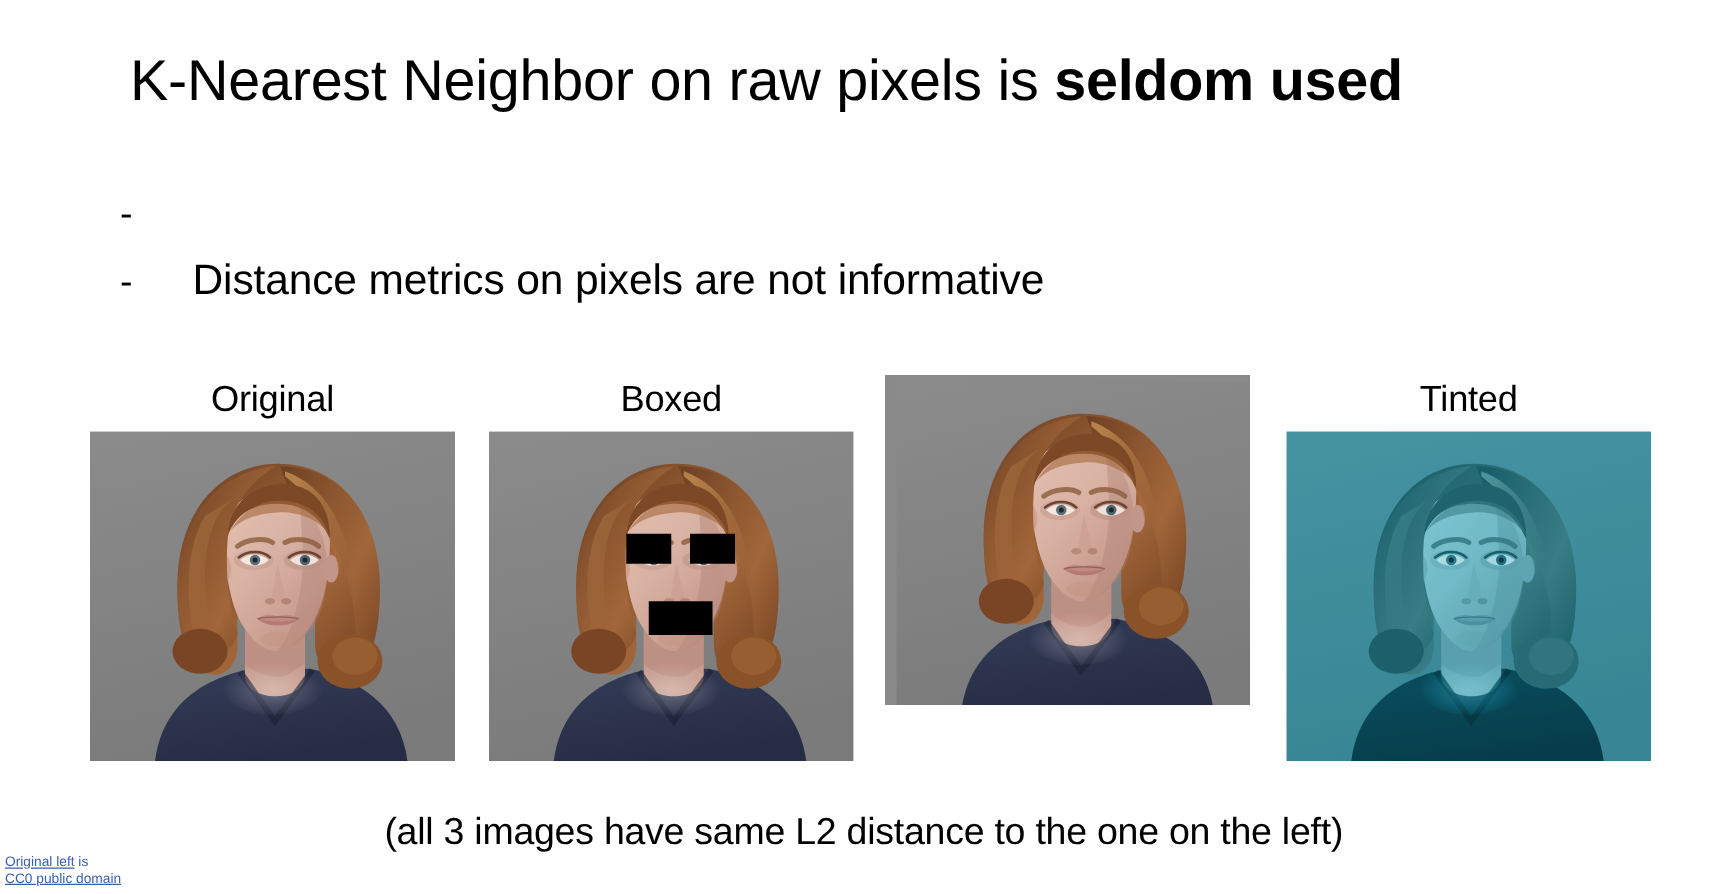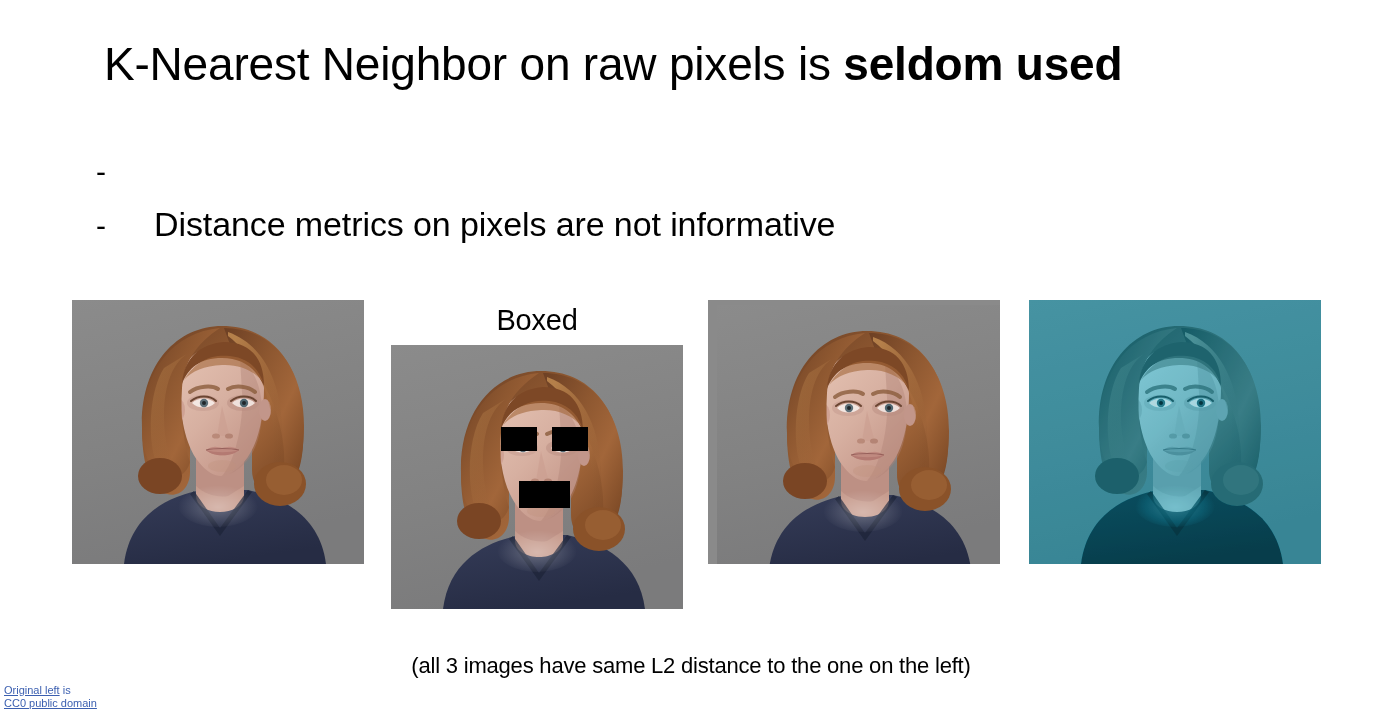--- a/index.html
+++ b/index.html
@@ -113,21 +113,21 @@
     width: 292px; height: 264px;
     background: #8a8a8a;
   }
 
   
   #caption {
     position: absolute;
     left: 0; top: 645px;
     width: 1382px;
     text-align: center;
-    font-size: 22px;
+    font-size: 30px;
     line-height: 42px;
     letter-spacing: -0.2px;
   }
 
   
   #attribution {
     position: absolute;
     left: 4px; top: 684px;
     font-size: 11px;
     line-height: 13px;
@@ -149,20 +149,21 @@
   </div>
   <div class="bullet-row">
     <span class="bullet-mark">-</span>
     <span class="bullet-text">Distance metrics on pixels are not informative</span>
   </div>
 </div>
 
 <div id="panel-row">
 
   <div class="panel" style="left:0px;">
+    <div class="panel-label">Original</div>
     <div class="panel-image">
       <svg viewBox="0 0 292 264" preserveAspectRatio="none" aria-hidden="true">
         <defs>
           <linearGradient id="bgGradA" x1="0" y1="0" x2="0.25" y2="1">
             <stop offset="0%" stop-color="#8b8b8b"></stop>
             <stop offset="60%" stop-color="#828282"></stop>
             <stop offset="100%" stop-color="#7b7b7c"></stop>
           </linearGradient>
           <linearGradient id="hairA" x1="0" y1="0" x2="1" y2="1">
             <stop offset="0%" stop-color="#6d4024"></stop>
@@ -367,20 +368,21 @@
                    C182 70 166 64 150 65 C132 66 120 71 112 80 Z" fill="#a3673b" opacity="0.6"></path>
           <ellipse cx="88" cy="176" rx="22" ry="18" fill="#7a4524"></ellipse>
           <ellipse cx="208" cy="184" rx="26" ry="22" fill="#8a5229"></ellipse>
           <ellipse cx="212" cy="180" rx="18" ry="15" fill="#a3673b" opacity="0.55"></ellipse>
         </svg>
       </div>
     </div>
   </div>
 
   <div class="panel" style="left:957px;">
+    <div class="panel-label">Tinted</div>
     <div class="panel-image">
       <svg viewBox="0 0 292 264" preserveAspectRatio="none" aria-hidden="true">
         <rect x="0" y="0" width="292" height="264" fill="url(#bgGradA)"></rect>
         <path d="M52 264 C58 215 96 196 130 190 L176 190 C214 198 248 218 254 264 Z" fill="url(#shirtA)"></path>
         <path d="M124 156 L124 196 C124 206 136 212 148 212 C160 212 172 206 172 196 L172 156 Z" fill="#c79c8e"></path>
         <path d="M124 156 L124 186 C132 194 146 198 156 196 L172 186 L172 156 Z" fill="#b4877b" opacity="0.55"></path>
         <path d="M118 194 L148 236 L180 192 L176 190 L148 228 L122 191 Z" fill="#1e2438" opacity="0.75"></path>
         <ellipse cx="146" cy="205" rx="40" ry="22" fill="url(#glowA)"></ellipse>
         <path d="M70 128 C68 66 104 26 150 26 C198 26 230 62 231 124 C233 166 224 186 206 194
                  C192 200 180 186 180 170 L180 92 L118 86 L118 172 C118 190 104 200 90 192 C76 183 70 160 70 128 Z" fill="url(#hairA)"></path>

